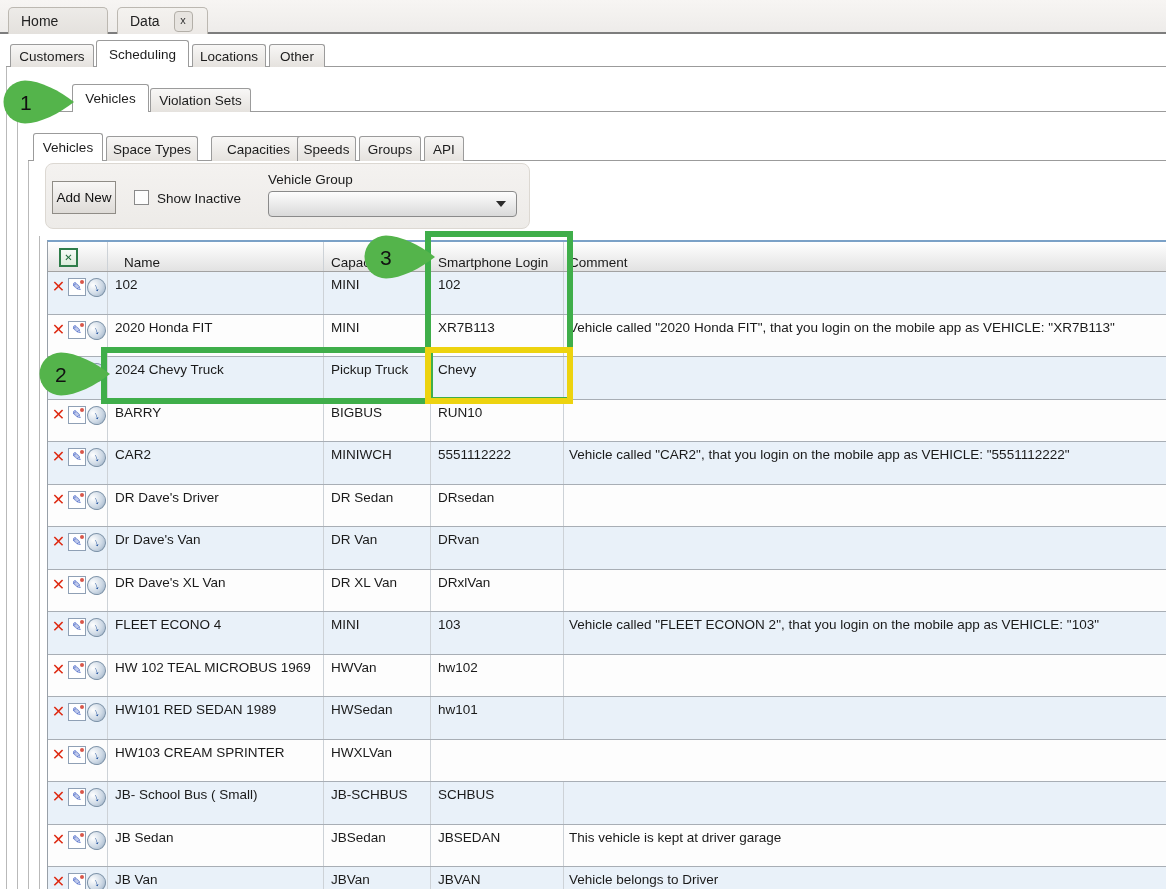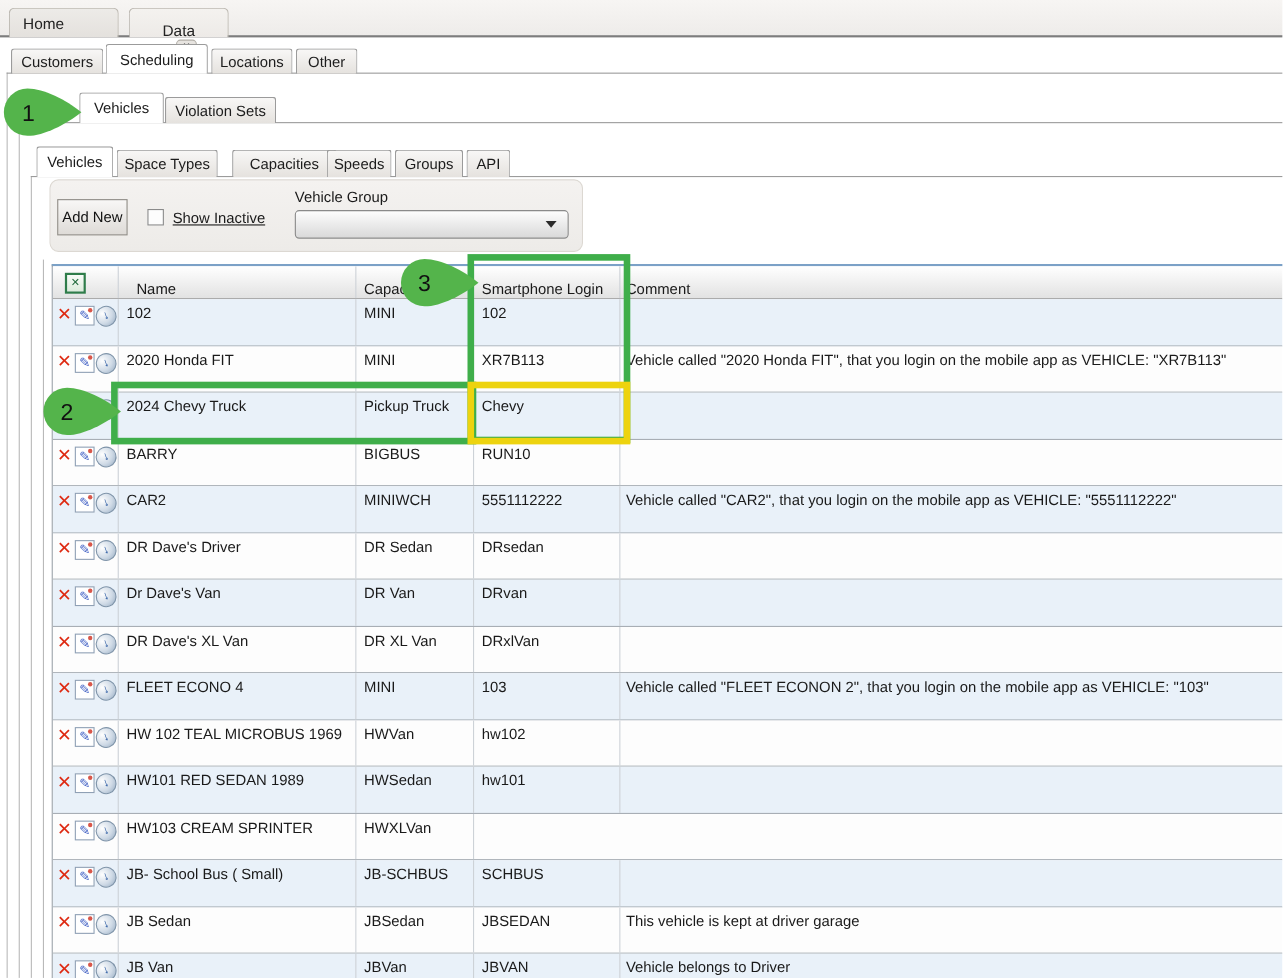--- a/index.html
+++ b/index.html
@@ -7,41 +7,41 @@
     width:1166px;height:889px;position:relative;overflow:hidden;
     background:#ffffff;color:#1a1a1a;
     font-family:"Liberation Sans","DejaVu Sans",sans-serif;font-size:13.5px;
   }
   .abs{position:absolute;box-sizing:border-box;}
 
   
   .top-strip{left:0;top:0;width:1166px;height:34px;background:linear-gradient(#f7f5f3,#eeecea);border-bottom:2px solid #7d7d7d;}
   .wtab{top:7px;height:27px;border:1px solid #bcb8b1;border-bottom:none;border-radius:5px 5px 0 0;
         background:linear-gradient(#edebe8,#e4e1dd);display:flex;align-items:center;padding:12px 12px;font-size:14px;color:#222;}
-  .wtab.active{background:linear-gradient(#f4f2ef,#edeae7);flex-direction:column;}
+  .wtab.active{background:linear-gradient(#f4f2ef,#edeae7);}
   .tab-close{margin-left:14px;width:17px;height:17px;border:1px solid #b3afa8;border-radius:4px;
              background:#e7e4e0;display:flex;align-items:center;justify-content:center;
              font-size:11px;line-height:1;color:#333;padding-bottom:2px;}
 
   
   .ftab{border:1px solid #9b9b9b;border-bottom:none;border-radius:3px 3px 0 0;
         background:linear-gradient(#f8f7f6,#e5e2de);display:flex;align-items:center;justify-content:center;
         font-size:13.5px;color:#1c1c1c;z-index:2;}
   .ftab.active{background:#ffffff;z-index:4;}
 
   .hline{position:absolute;height:1px;background:#9b9b9b;z-index:1;}
   .vline{position:absolute;width:1px;background:#b9b9b9;z-index:1;}
 
   
   .groupbox{left:45px;top:163px;width:485px;height:66px;border:1px solid #dcd8d2;border-radius:8px;
             background:linear-gradient(#f4f2f0,#edebe8);}
   .btn{left:52px;top:181px;width:64px;height:33px;border:1px solid #8f8c86;background:linear-gradient(#f8f7f6,#dedbd7);
        display:flex;align-items:center;justify-content:center;color:#111;}
   .checkbox{left:134px;top:190px;width:15px;height:15px;border:1px solid #8a8a8a;background:#fdfdfd;}
-  .lbl-showinactive{left:157px;top:191px;text-decoration:underline;}
+  .lbl-showinactive{left:157px;top:191px;}
   .lbl-vehiclegroup{left:268px;top:172px;}
   .combo{left:268px;top:191px;width:249px;height:26px;border:1px solid #8a8a8a;border-radius:4px;
          background:linear-gradient(#fdfdfd,#d9d9d9);display:flex;align-items:center;justify-content:flex-end;padding-right:10px;}
   .combo-arrow{width:0;height:0;border-left:5px solid transparent;border-right:5px solid transparent;border-top:6px solid #2b2b2b;}
 
   
   #table{left:47px;top:240px;width:1119px;height:649px;border-top:2px solid #7ba1c7;border-left:1px solid #98a0a8;
          background:#fff;overflow:hidden;}
   .trow{display:grid;grid-template-columns:60px 216px 107px 133px 1fr;box-sizing:border-box;}
   .thead{height:30px;background:linear-gradient(#ffffff,#e2e2e2);border-bottom:1px solid #a2a2a2;}

